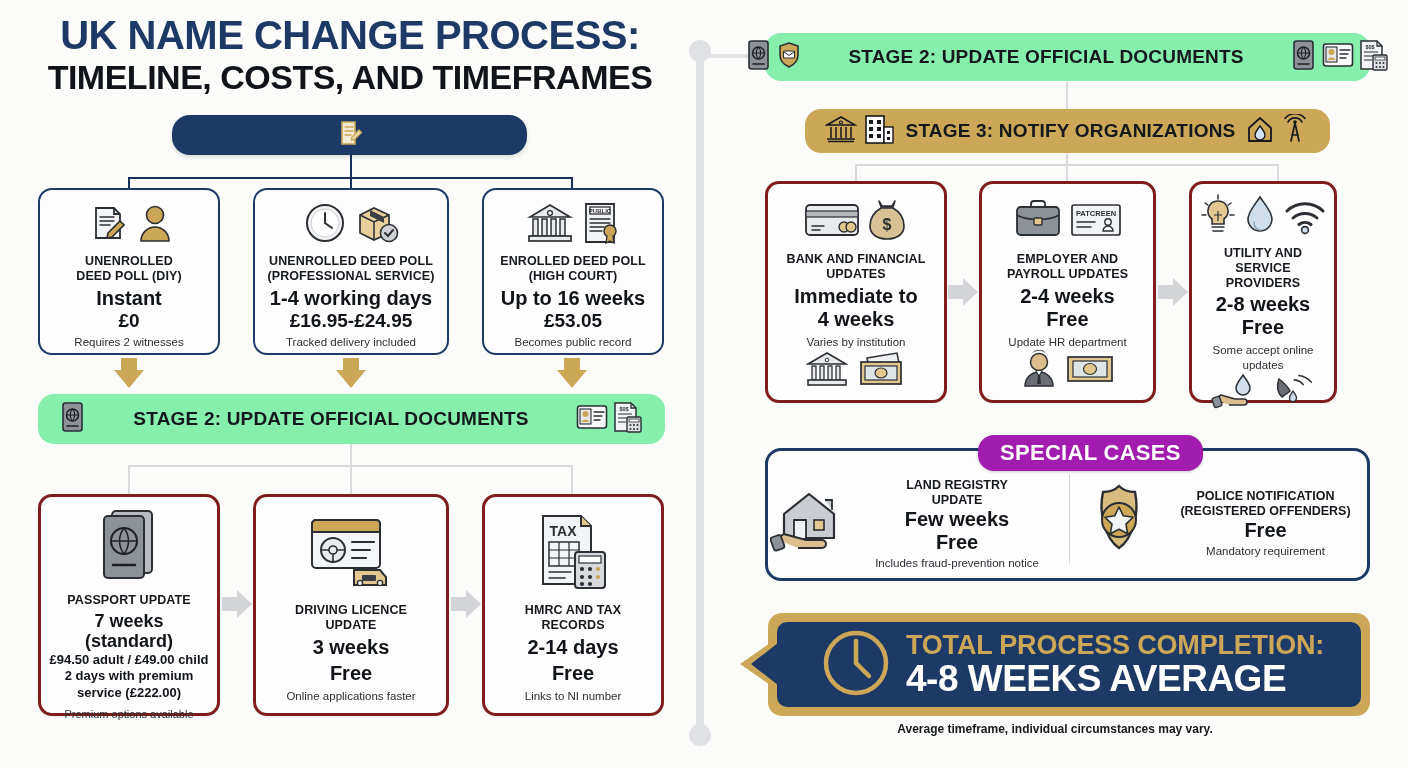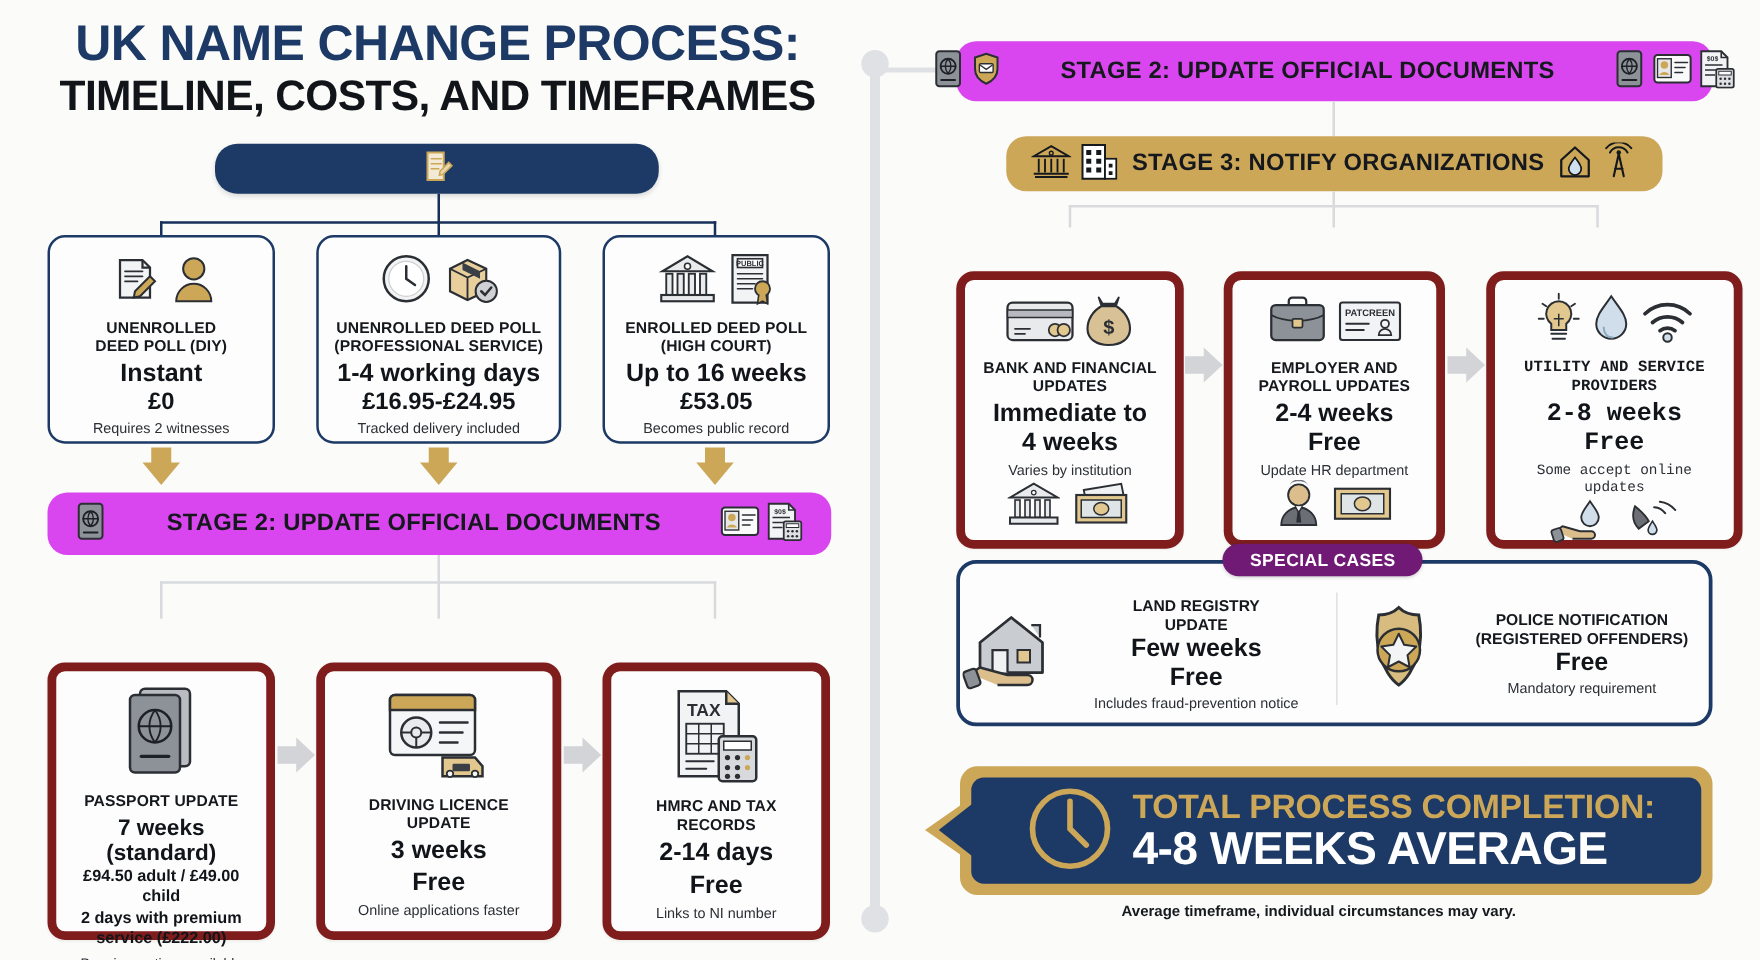--- a/index.html
+++ b/index.html
@@ -26,40 +26,40 @@
   
   .banner {
     position: absolute; display: flex; align-items: center; justify-content: center;
     gap: 10px; border-radius: 18px; padding: 0 16px;
   }
   .banner .btext {
     font-size: 19px; font-weight: 700; letter-spacing: 0.2px; white-space: nowrap;
   }
   .banner-navy { background: #1d3a66; box-shadow: 0 2px 4px rgba(0,0,0,.14); }
   .banner-navy .btext { color: #ffffff; }
-  .banner-grey { background: #d946ef; gap: 47px; }
+  .banner-grey { background: #86efac; gap: 47px; }
   .banner-grey .btext { color: #15181c; }
   .banner-gold { background: #cca758; }
   .banner-gold .btext { color: #15181c; }
 
   #stage1-banner { left: 172px; top: 115px; width: 355px; height: 40px; }
   #stage2-banner-left { left: 38px; top: 394px; width: 627px; height: 50px; border-radius: 16px; }
   #stage2-banner-right { left: 765px; top: 33px; width: 605px; height: 48px; border-radius: 16px; }
   #stage3-banner { left: 805px; top: 109px; width: 525px; height: 44px; border-radius: 16px; }
 
   .banner-icons { display: flex; align-items: center; gap: 5px; }
 
   
   .card {
     position: absolute; background: #fdfdfd; border-radius: 14px;
     display: flex; flex-direction: column; align-items: center;
     padding: 10px 8px 8px 8px; text-align: center;
   }
   .card-navy { border: 2.5px solid #1d3a66; }
-  .card-plain { border: 7px solid #7f1d1d; box-shadow: 0 1px 2px rgba(0,0,0,.05); margin-top: 36px; }
+  .card-plain { border: 3px solid #7f1d1d; box-shadow: 0 1px 2px rgba(0,0,0,.05); }
 
   .card-icons { display: flex; align-items: center; justify-content: center; gap: 6px; height: 56px; }
   .card-icons-sm { display: flex; align-items: center; justify-content: center; gap: 8px; height: 42px; margin-top: auto; }
   .card-title {
     font-size: 12.5px; font-weight: 700; color: #15181c;
     letter-spacing: .1px; line-height: 1.18; margin-top: 4px; text-transform: uppercase;
   }
   .card-headline { font-size: 20px; font-weight: 700; color: #111418; line-height: 1.15; margin-top: 3px; }
   .card-headline.sm { font-size: 18px; }
   .card-price { font-size: 19px; font-weight: 700; color: #111418; line-height: 1.15; }
@@ -73,21 +73,21 @@
   #s1c3 { left: 482px; top: 188px; width: 182px; height: 167px; }
 
   
   #s2c1 { left: 38px; top: 494px; width: 182px; height: 222px; }
   #s2c2 { left: 253px; top: 494px; width: 196px; height: 222px; }
   #s2c3 { left: 482px; top: 494px; width: 182px; height: 222px; }
 
   
   #s3c1 { left: 765px; top: 181px; width: 182px; height: 222px; }
   #s3c2 { left: 979px; top: 181px; width: 177px; height: 222px; }
-  #s3c3 { left: 1189px; top: 181px; width: 205px; height: 222px; font-family: Liberation Mono, monospace; }
+  #s3c3 { left: 1189px; top: 181px; width: 148px; height: 222px; }
 
   
   .ln { position: absolute; background: #17305a; }
   .ln-grey { position: absolute; background: #d9dade; }
 
   
   .gold-arrow {
     position: absolute; width: 0; height: 0;
     border-left: 15px solid transparent; border-right: 15px solid transparent;
     border-top: 18px solid #cca758;
@@ -108,22 +108,22 @@
   .rail-dot { position: absolute; width: 22px; height: 22px; border-radius: 50%; background: #dfe1e5; left: 689px; }
   #rail-branch { position: absolute; left: 704px; top: 54px; width: 64px; height: 4px; background: #dfe1e5; }
 
   
   #special-box {
     position: absolute; left: 765px; top: 448px; width: 605px; height: 133px;
     border: 3.5px solid #1d3a66; border-radius: 16px; background: #fdfdfd;
   }
   #special-badge {
     position: absolute; left: 978px; top: 435px; padding: 5px 22px;
-    background: #701a75; border-radius: 16px;
-    font-size: 14px; font-weight: 700; color: #ffffff; letter-spacing: .3px;
+    background: #a21caf; border-radius: 16px;
+    font-size: 22px; font-weight: 700; color: #ffffff; letter-spacing: .3px;
     box-shadow: 0 1px 3px rgba(0,0,0,.2);
   }
   .sc-half { position: absolute; top: 20px; height: 104px; display: flex; align-items: center; gap: 8px; }
   #sc-left { left: 2px; width: 288px; }
   #sc-right { left: 316px; width: 285px; }
   #sc-divider { position: absolute; left: 1069px; top: 474px; width: 1px; height: 90px; background: #d7d9dd; }
   .sc-text { flex: 1; text-align: center; }
   .sc-title { font-size: 12.5px; font-weight: 700; color: #15181c; line-height: 1.2; text-transform: uppercase; }
   .sc-headline { font-size: 20px; font-weight: 700; color: #111418; line-height: 1.15; margin-top: 0; }
   .sc-free { font-size: 20px; font-weight: 700; color: #111418; line-height: 1.15; }

